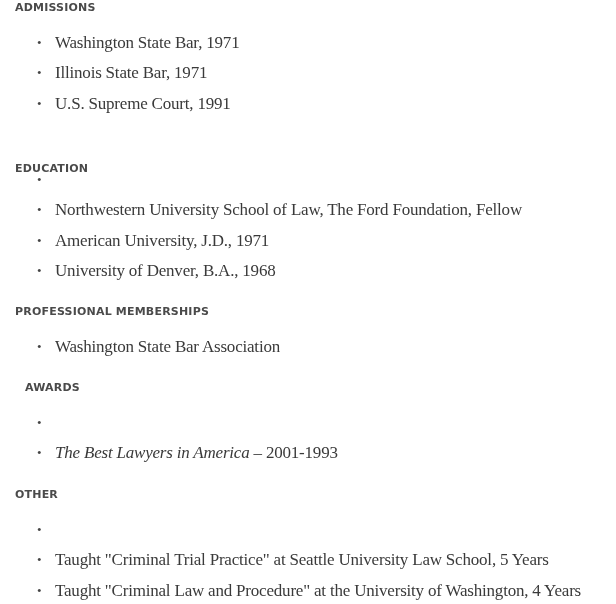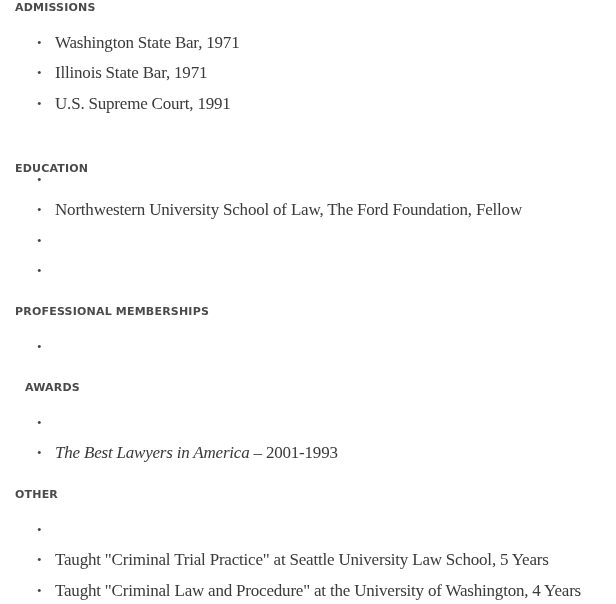--- a/index.html
+++ b/index.html
@@ -51,29 +51,29 @@
     <li><span class="bullet">•</span><span>Illinois State Bar, 1971</span></li>
     <li><span class="bullet">•</span><span>U.S. Supreme Court, 1991</span></li>
   </ul>
 
   <div style="position:absolute; top:139px; left:0;margin-top:24px;">
     <h3 class="section-heading">EDUCATION</h3>
   </div>
   <ul class="items" style="position:absolute; top:169px; left:0;">
     <li><span class="bullet">•</span></li>
     <li><span class="bullet">•</span><span>Northwestern University School of Law, The Ford Foundation, Fellow</span></li>
-    <li><span class="bullet">•</span></li>
-    <li><span class="bullet">•</span></li>
+    <li><span class="bullet">•</span><span>American University, J.D., 1971</span></li>
+    <li><span class="bullet">•</span><span>University of Denver, B.A., 1968</span></li>
   </ul>
 
   <div style="position:absolute; top:306px; left:0;">
     <h3 class="section-heading">PROFESSIONAL MEMBERSHIPS</h3>
   </div>
   <ul class="items" style="position:absolute; top:336px; left:0;">
-    <li><span class="bullet">•</span></li>
+    <li><span class="bullet">•</span><span>Washington State Bar Association</span></li>
   </ul>
 
   <div style="position:absolute; top:382px; left:10px;">
     <h3 class="section-heading">AWARDS</h3>
   </div>
   <ul class="items" style="position:absolute; top:412px; left:0;">
     <li><span class="bullet">•</span></li>
     <li><span class="bullet">•</span><em>The Best Lawyers in America</em><span> – 2001-1993</span></li>
   </ul>
 

